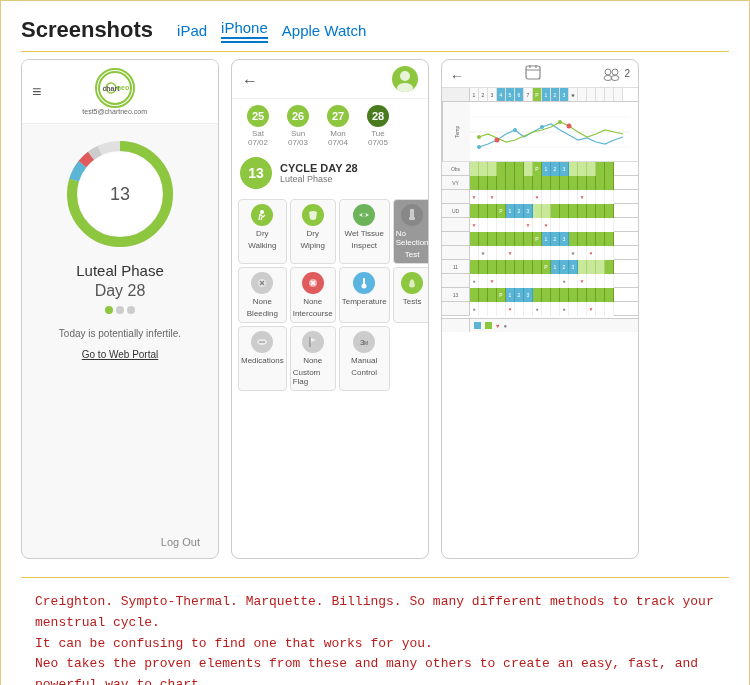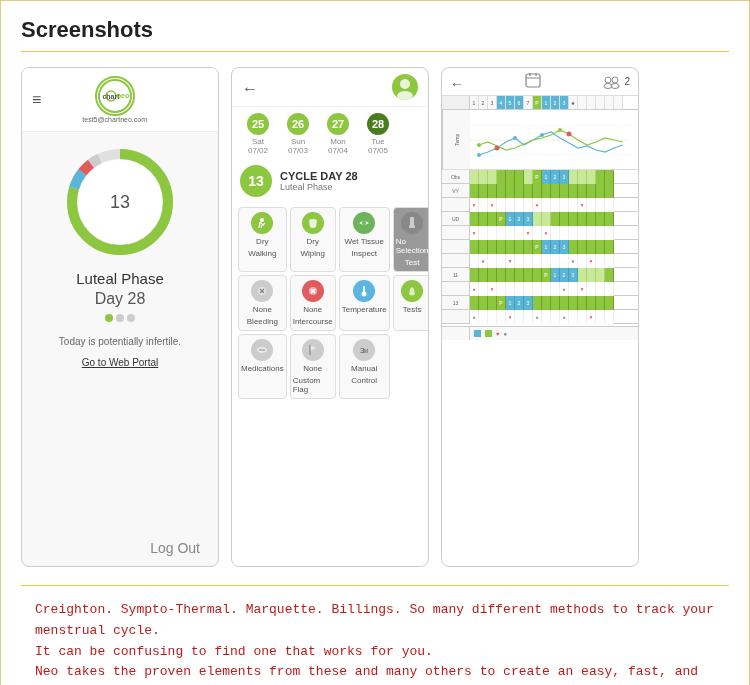--- a/index.html
+++ b/index.html
@@ -14,21 +14,21 @@
 
     .page-container {
       padding: 16px 20px 20px 20px;
     }
 
     
     .header {
       display: flex;
       align-items: center;
       gap: 24px;
-      margin-bottom: 15px;
+      margin-bottom: 7px;
       border-bottom: 1px solid #e8c84a;
       padding-bottom: 8px;
     }
     .page-title {
       font-size: 22px;
       font-weight: 600;
       color: #222;
     }
     .tab-nav {
       display: flex;
@@ -195,21 +195,21 @@
       margin-bottom: 6px;
     }
     .s1-link {
       font-size: 10px;
       color: #333;
       text-decoration: underline;
       cursor: pointer;
       margin-top: 4px;
     }
     .s1-logout {
-      font-size: 14px;
+      font-size: 11px;
       color: #888;
       text-align: right;
       padding: 4px 10px;
       position: absolute;
       bottom: 6px;
       right: 8px;
     }
 
     
     .s2-topbar {
@@ -373,20 +373,25 @@
       padding-bottom: 1px;
     }
   </style>
 </head>
 <body>
 
 <div class="page-container">
 
   <div class="header">
     <span class="page-title">Screenshots</span>
+    <nav class="tab-nav">
+      <a class="tab-item">iPad</a>
+      <a class="tab-item active"><span class="tab-underline">iPhone</span></a>
+      <a class="tab-item">Apple Watch</a>
+    </nav>
   </div>
 
   <div class="screenshots-row">
 
     <div class="phone-screen phone-screen-1">
 
       <div class="s1-topbar">
         <span class="hamburger">≡</span>
         <div class="s1-logo">
           <div class="logo-circle">

